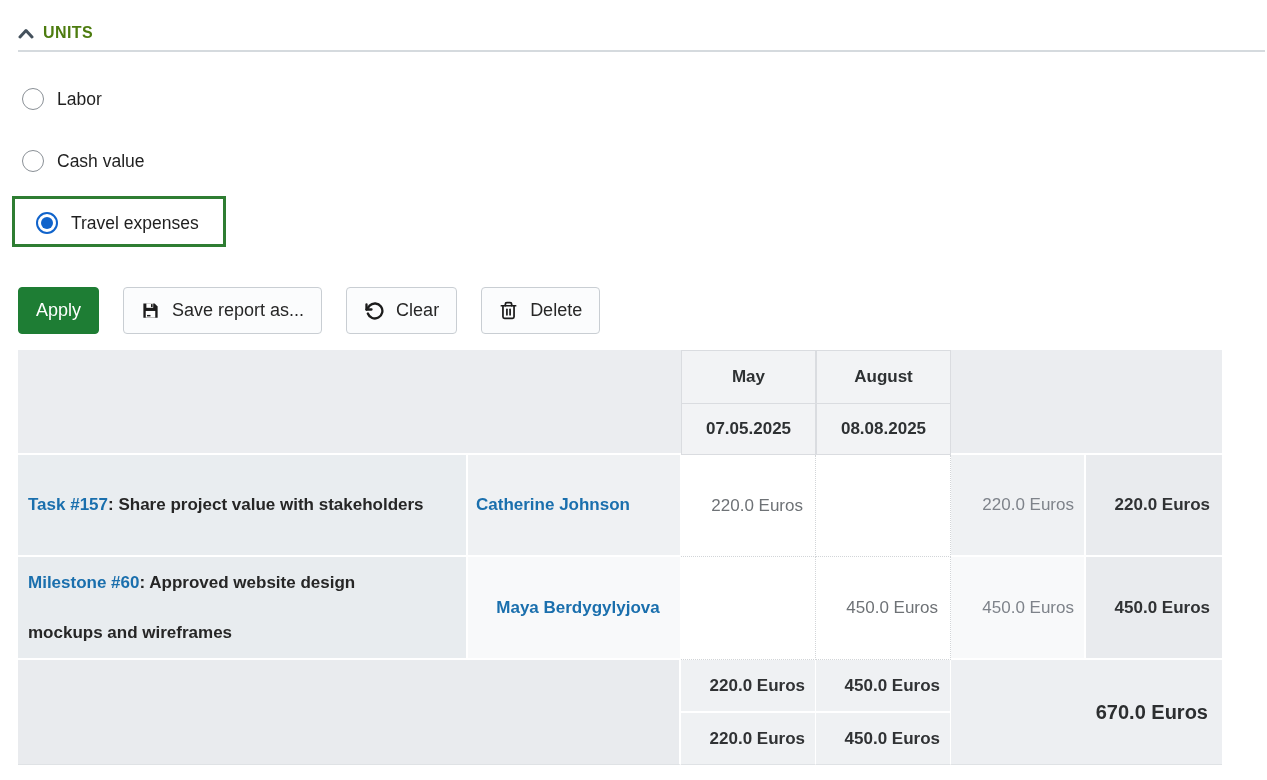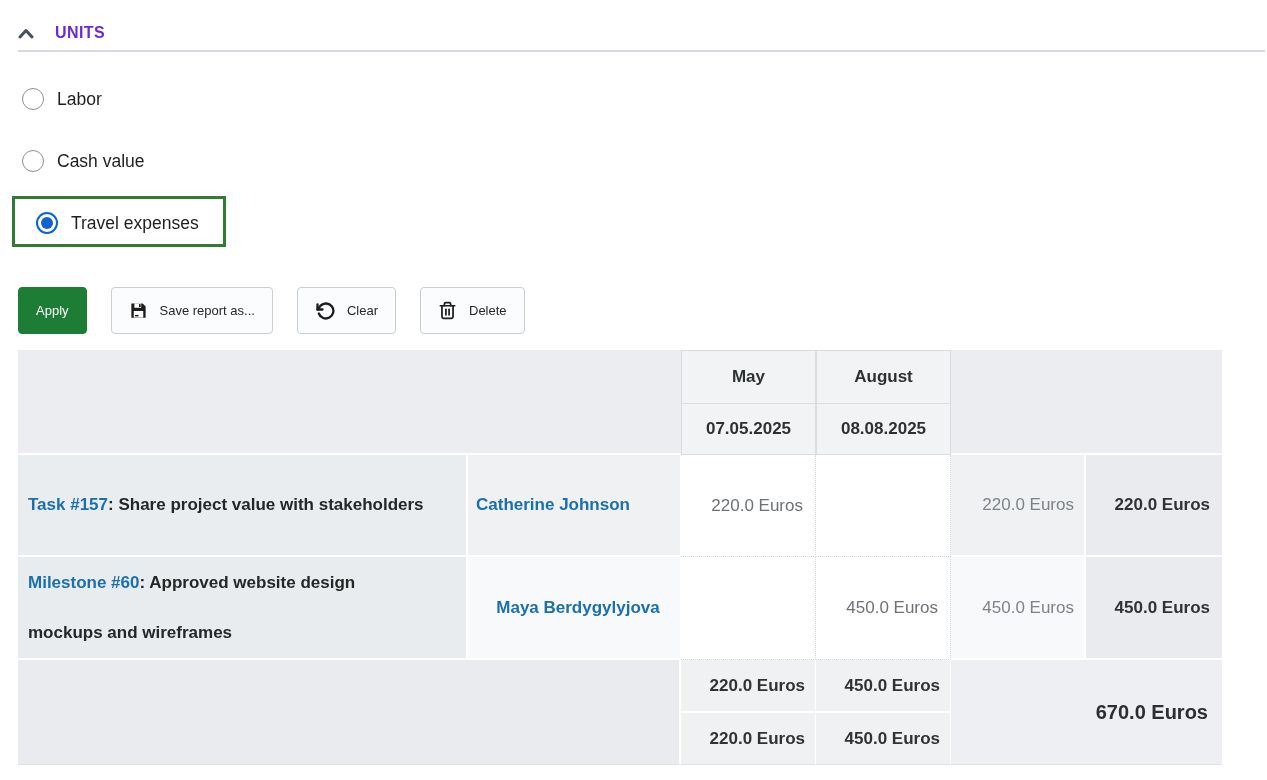--- a/index.html
+++ b/index.html
@@ -5,22 +5,22 @@
   html,body { margin:0; padding:0; }
   body {
     width:1267px; height:780px; background:#ffffff;
     font-family:"Liberation Sans", sans-serif; color:#282828;
     overflow:hidden;
   }
   .page { padding:20px 0 0 18px; }
 
   
   .units-header {
-    display:flex; align-items:center; gap:21px;
-    color:#6d28d9; font-size:16px; font-weight:700; letter-spacing:0.4px;
+    display:flex; align-items:center; gap:9px;
+    color:#4d7c0f; font-size:16px; font-weight:700; letter-spacing:0.4px;
     height:26px; cursor:pointer; width:max-content;justify-content:flex-end;
   }
   .units-rule {
     border:none; border-top:2px solid #d5dade;
     margin:4px 2px 0 0; height:0;
   }
 
   
   .options { margin-top:33px; }
   .option {
@@ -40,21 +40,21 @@
   .selected-box {
     display:inline-flex; margin-top:24px; margin-left:-6px;
     border:3px solid #2e7d32; padding:10px 24px 10px 21px;
   }
   .selected-box .option { margin:0 0 0 0; }
 
   
   .toolbar { margin-top:40px; display:flex; gap:24px; align-items:center; }
   .btn {
     box-sizing:border-box; height:47px; display:inline-flex; align-items:center;
-    gap:12px; font-size:13px; border-radius:4px; padding:0 17px; cursor:pointer;
+    gap:12px; font-size:18px; border-radius:4px; padding:0 17px; cursor:pointer;
     font-family:"Liberation Sans", sans-serif;
   }
   .btn-primary { background:#1e7d34; border:1px solid #1e7d34; color:#ffffff; }
   .btn-light { background:#fbfcfd; border:1px solid #c9ced3; color:#272727; }
   .btn svg { flex:none; }
 
   
   table.report {
     border-collapse:separate; border-spacing:0; table-layout:fixed;
     width:1204px; margin-top:16px; font-size:17px;

